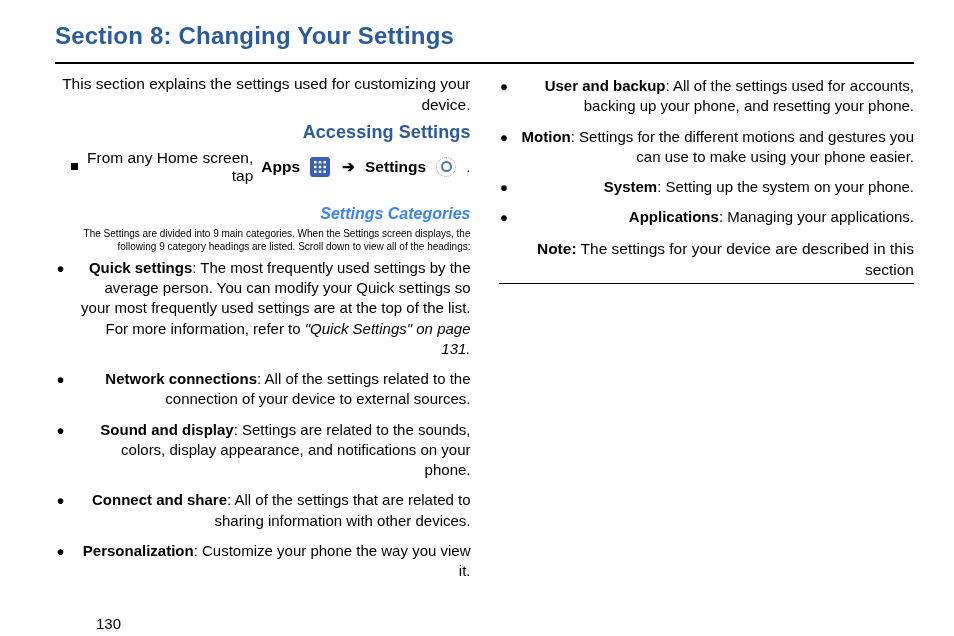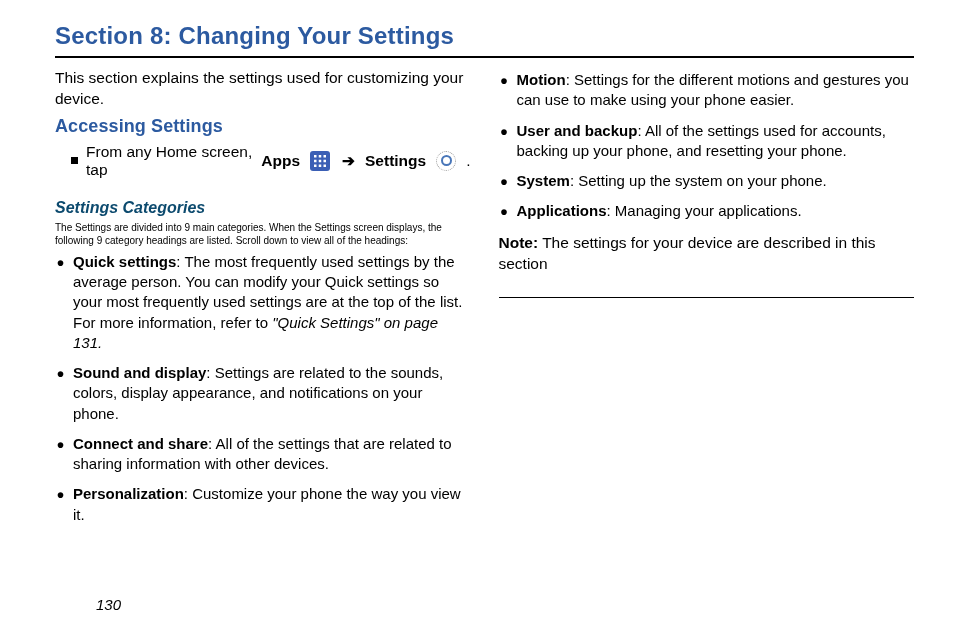--- a/index.html
+++ b/index.html
@@ -15,52 +15,53 @@
     padding: 22px 40px 10px 55px;
     box-sizing: border-box;
     height: 100%;
     position: relative;
   }
   .section-title {
     color: #2c5aa0;
     font-size: 24px;
     font-weight: bold;
     letter-spacing: 0.2px;
-    margin: 0 0 6px 0;
+    margin: 0 0 12px 0;
     font-family: Arial, Helvetica, sans-serif;
   }
   .rule {
     border: none;
     border-top: 2.5px solid #000;
     margin: 0 0 8px 0;
   }
   .columns {
     display: flex;
     gap: 28px;
   }
   .col {
     flex: 1;
     min-width: 0;
+    text-align: right;
   }
   .intro {
     font-size: 15.5px;
     font-stretch: condensed;
     line-height: 1.35;
     margin: 2px 0 6px 0;
     color: #000;
   }
   .h2 {
     color: #2c5aa0;
     font-size: 18px;
     font-weight: bold;
     margin: 4px 0 6px 0;
     letter-spacing: 0.1px;
   }
   .h3 {
-    color: #0c4a6e;
+    color: #3b82f6;
     font-size: 16px;
     font-style: italic;
     font-weight: bold;
     margin: 6px 0 4px 0;
   }
   .row-step {
     display: flex;
     align-items: center;
     gap: 8px;
     margin: 4px 0 20px 16px;
@@ -134,37 +135,36 @@
     font-weight: bold;
   }
   .refer-italic {
     font-style: italic;
   }
   .note-block {
     margin-top: 10px;
     font-size: 15.5px;
     line-height: 1.4;
     font-stretch: condensed;
-    padding-bottom: 22px;
+    padding-bottom: 2px;
     border-bottom: 1.5px solid #000;
   }
   .note-block .note-label {
     font-weight: bold;
   }
   .note-body {
     padding-left: 36px;
     display: block;
   }
   .page-num {
     position: absolute;
-    bottom: 23px;
+    bottom: 4px;
     left: 96px;
     font-size: 15px;
     font-stretch: condensed;
-    font-style: italic;
   }
 </style>
 </head>
 <body>
 
 <div class="page">
 
   <h1 class="section-title">Section 8: Changing Your Settings</h1>
   <hr class="rule">
 
@@ -204,38 +204,41 @@
 
       <h3 class="h3">Settings Categories</h3>
 
       <p class="body-text">The Settings are divided into 9 main categories. When the Settings screen displays, the following 9 category headings are listed. Scroll down to view all of the headings:</p>
 
       <ul class="cats">
         <li>
           <span class="bold">Quick settings</span><span>: The most frequently used settings by the average person. You can modify your Quick settings so your most frequently used settings are at the top of the list. For more information, refer to </span><span class="refer-italic">"Quick Settings"  on page 131.</span>
         </li>
         <li>
+          <span class="bold">Network connections</span><span>: All of the settings related to the connection of your device to external sources.</span>
+        </li>
+        <li>
           <span class="bold">Sound and display</span><span>: Settings are related to the sounds, colors, display appearance, and notifications on your phone.</span>
         </li>
         <li>
           <span class="bold">Connect and share</span><span>: All of the settings that are related to sharing information with other devices.</span>
         </li>
         <li>
           <span class="bold">Personalization</span><span>: Customize your phone the way you view it.</span>
         </li>
       </ul>
     </div>
 
     <div class="col">
       <ul class="cats">
         <li>
+          <span class="bold">User and backup</span><span>: All of the settings used for accounts, backing up your phone, and resetting your phone.</span>
+        </li>
+        <li>
           <span class="bold">Motion</span><span>: Settings for the different motions and gestures you can use to make using your phone easier.</span>
-        </li>
-        <li>
-          <span class="bold">User and backup</span><span>: All of the settings used for accounts, backing up your phone, and resetting your phone.</span>
         </li>
         <li>
           <span class="bold">System</span><span>: Setting up the system on your phone.</span>
         </li>
         <li>
           <span class="bold">Applications</span><span>: Managing your applications.</span>
         </li>
       </ul>
 
       <div class="note-block">

